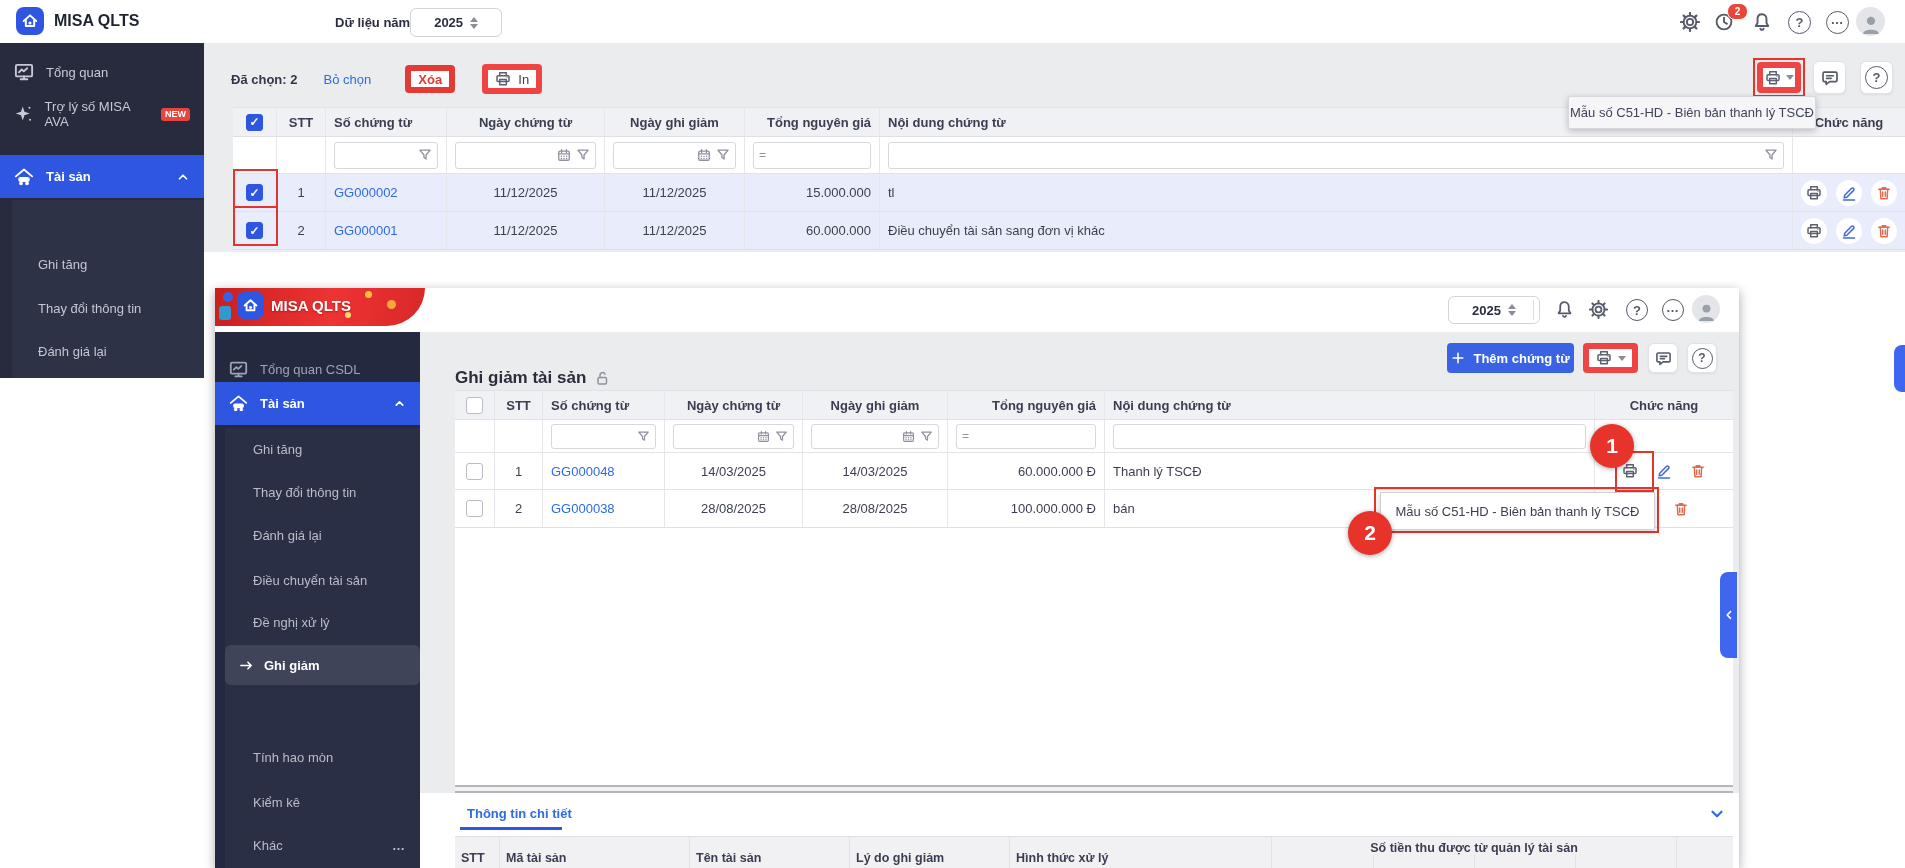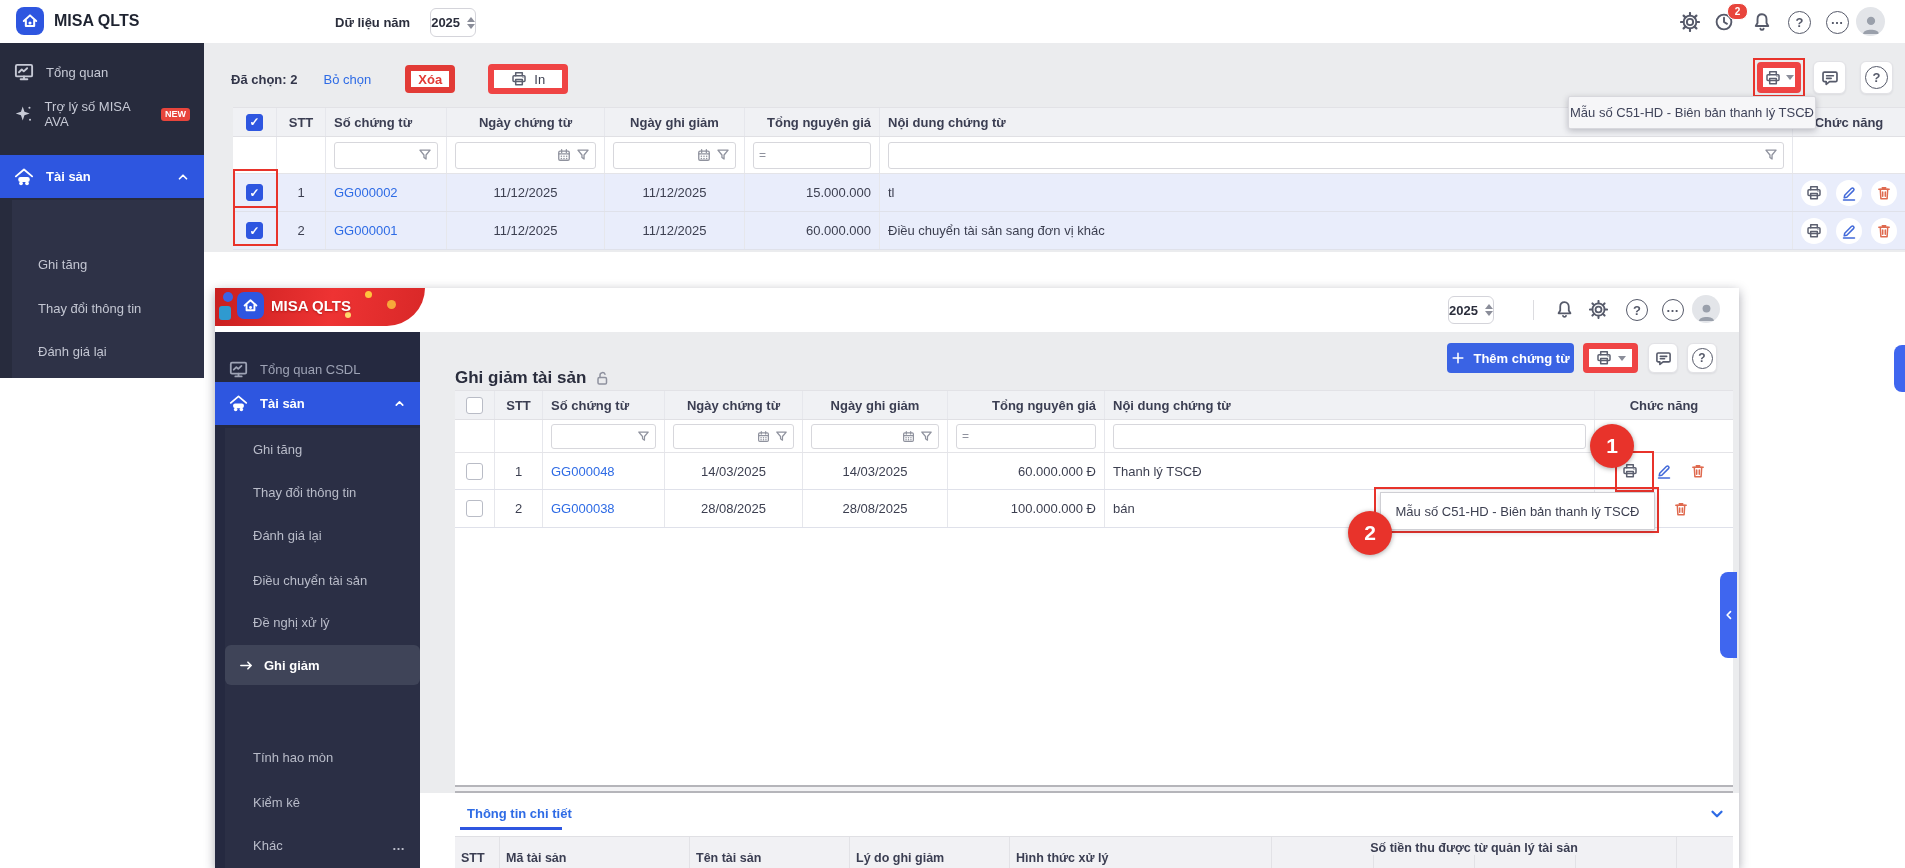--- a/index.html
+++ b/index.html
@@ -6,21 +6,21 @@
   .stage{position:relative;width:1905px;height:868px;overflow:hidden;background:#fff;
          font-family:"Liberation Sans",sans-serif;font-size:13px;color:#3c3f50}
   .abs{position:absolute}
   .flex{display:flex;align-items:center}
   svg.ic{width:16px;height:16px;stroke:currentColor;fill:none;stroke-width:1.5;
          stroke-linecap:round;stroke-linejoin:round;display:block}
   
   .o-topbar{left:0;top:0;width:1905px;height:43px;background:#fff;border-bottom:1px solid #e4e4e8}
   .logo-sq{width:28px;height:28px;border-radius:8px;background:#2e56e0;display:flex;align-items:center;justify-content:center;color:#fff}
   .app-name{font-weight:bold;font-size:16px;color:#1e2330}
-  .year-box{border:1px solid #d4d4da;border-radius:6px;height:27px;display:flex;align-items:center;gap:7px;padding:0 0;background:#fff;font-weight:bold;color:#2b2e3c}
+  .year-box{border:1px solid #d4d4da;border-radius:6px;height:27px;display:flex;align-items:center;gap:7px;padding:0 23px;background:#fff;font-weight:bold;color:#2b2e3c}
   .carets{display:flex;flex-direction:column;gap:2px}
   .car-u{width:0;height:0;border-left:4px solid transparent;border-right:4px solid transparent;border-bottom:5px solid #8a8d99}
   .car-d{width:0;height:0;border-left:4px solid transparent;border-right:4px solid transparent;border-top:5px solid #8a8d99}
   .tb-ic{color:#565a6a}
   .tb-ic svg.ic{width:20px;height:20px}
   .qm{width:21px;height:21px;border-radius:50%;border:1.7px solid #565a6a;display:flex;align-items:center;justify-content:center;color:#565a6a;font-weight:bold;font-size:13px}
   .qm::after{content:"?"}
   .dots{width:21px;height:21px;border-radius:50%;border:1.7px solid #565a6a;display:flex;align-items:center;justify-content:center;color:#565a6a;font-weight:bold}
   .dots::after{content:"\2026";margin-top:-6px;letter-spacing:1px}
   .badge{position:absolute;background:#e8453c;color:#fff;border-radius:8px;min-width:15px;height:15px;
@@ -176,21 +176,21 @@
 
   <div class="abs o-topbar">
     <div class="abs flex" style="left:16px;top:7px;gap:10px">
       <div class="logo-sq">
           <svg class="ic" style="width:18px;height:18px">
             <use href="#i-house"></use>
           </svg>
         </div>
       <span class="app-name">MISA QLTS</span>
     </div>
-    <div class="abs flex" style="left:335px;top:8px;gap:20px">
+    <div class="abs flex" style="left:335px;top:8px;gap:0">
       <span style="font-weight:bold;color:#2b2e3c">Dữ liệu năm</span>
       <div class="year-box">
         <span>2025</span>
         <span class="carets">
             <span class="car-u"></span>
             <span class="car-d"></span>
           </span>
       </div>
     </div>
     <div class="abs tb-ic" style="left:1680px;top:12px">
@@ -258,21 +258,21 @@
 
   <div class="abs flex" style="left:231px;top:64px;height:30px;gap:8px;z-index:5">
     <span style="font-weight:bold;color:#33364a">
       <span>Đã chọn:</span>
       <span>2</span>
     </span>
     <a class="link" style="margin-left:18px">Bỏ chọn</a>
     <div class="btn danger" style="margin-left:26px;width:50px;height:28px">
         <span>Xóa</span>
       </div>
-    <div class="btn" style="margin-left:25px;width:80px;height:30px">
+    <div class="btn" style="margin-left:19px;width:60px;height:30px">
       <svg class="ic ic-print">
           <use href="#i-printer"></use>
         </svg>
       <span>In</span>
     </div>
   </div>
 
   <div class="abs btn" style="left:1757px;top:62px;width:44px;height:31px;gap:5px">
     <svg class="ic ic-print">
         <use href="#i-printer"></use>

